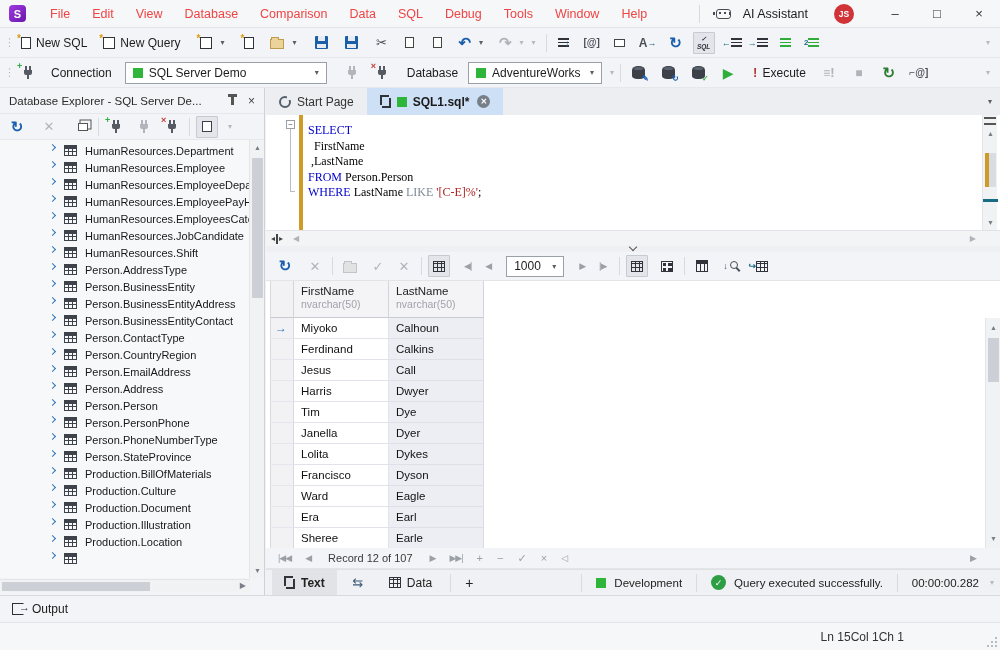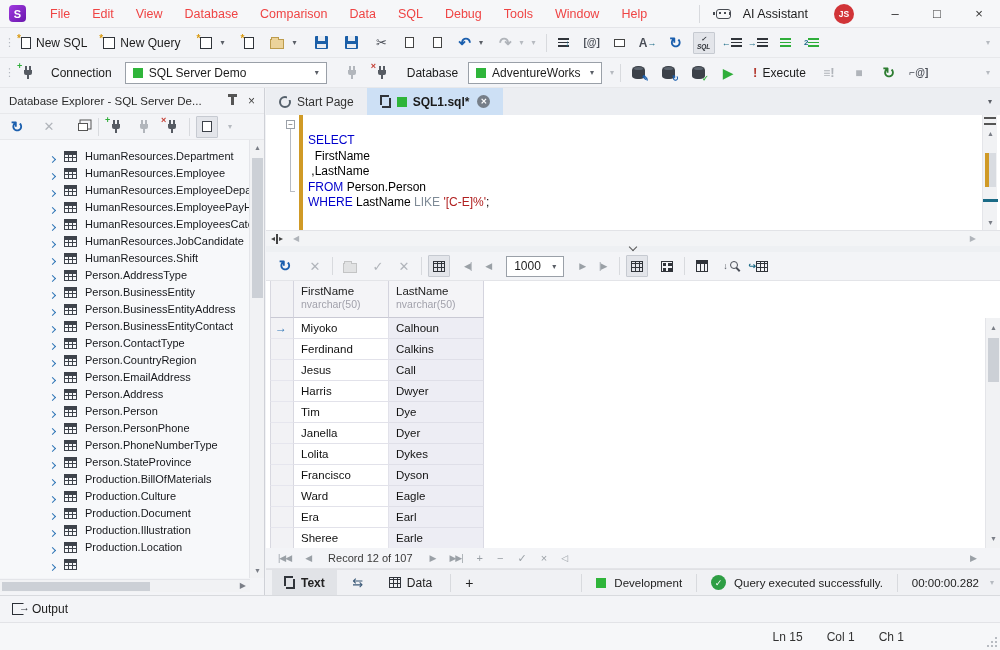--- a/index.html
+++ b/index.html
@@ -64,21 +64,21 @@
   .panel{left:0;top:88px;width:265px;height:507px;background:#f3f4f7;border-right:1px solid #cfd1d7}
   .panel-h{height:26px;display:flex;align-items:center;padding:0 9px;font-size:11.5px;color:#2a2a2a;border-bottom:1px solid #e7e8eb}
   .i-pin{width:3px;height:9px;background:#555;position:relative;margin:0 14px 0 auto}
   .i-pin:before{content:"";position:absolute;top:-2px;left:-3px;width:9px;height:3px;background:#555}
   .panel-x{color:#444;font-size:12px}
   .panel-tb{height:26px;display:flex;align-items:center;border-bottom:1px solid #e7e8eb;padding-left:6px}
   .i-casc{width:10px;height:8px;border:1px solid #555;background:#fff;box-shadow:2.5px -2.5px 0 0 #f3f4f7,2.5px -2.5px 0 1px #555;margin-left:3px}
   .i-dup{width:10px;height:11px;border:1px solid #3c4149;background:#fff;position:relative}
   .i-dup:before{content:"";position:absolute;left:2px;top:-4px;width:10px;height:11px;border:1px solid #3c4149;background:#e9ebef;z-index:-1}
   .tree{position:absolute;top:52px;left:0;width:250px;height:438px;overflow:hidden;background:#f7f8fa;padding-top:5px}
-  .titem{height:17px;display:flex;align-items:flex-end;padding-left:50px;font-size:11px;color:#16181c;white-space:nowrap}
+  .titem{height:17px;display:flex;align-items:flex-start;padding-left:50px;font-size:11px;color:#16181c;white-space:nowrap}
   .chev{width:5px;height:5px;border-right:1.6px solid #2e75b6;border-top:1.6px solid #2e75b6;transform:rotate(45deg);margin-right:9px;flex:none}
   .i-tbl{width:13px;height:11px;border:1px solid #3e434b;flex:none;margin-right:8px;background:
     linear-gradient(#3e434b 0 3px,transparent 3px),
     repeating-linear-gradient(90deg,transparent 0 3px,#3e434b 3px 4px),
     repeating-linear-gradient(0deg,transparent 0 3px,#3e434b 3px 4px)}
   .vscroll{position:absolute;right:0;top:52px;width:15px;height:438px;background:#f1f2f4;border-left:1px solid #e4e5e9}
   .varr{position:absolute;left:0;width:15px;text-align:center;font-size:7px;color:#7a7e86}
   .vthumb{position:absolute;left:2px;width:11px;background:#ccd0d6}
   .hscroll{position:absolute;left:0;top:491px;width:250px;height:13px;background:#f1f2f4;border-top:1px solid #e4e5e9}
   .hthumb{position:absolute;left:2px;top:2px;width:148px;height:9px;background:#ccd0d6}
@@ -95,21 +95,21 @@
   .i-sqldoc:before{content:"";position:absolute;left:0;top:0;width:7px;height:8px;border:2px solid #30343a;border-right:none;border-bottom:none}
   .i-sqldoc:after{content:"";position:absolute;right:0;bottom:0;width:7px;height:8px;border:2px solid #30343a;border-left:none;border-top:none}
   .tclose{width:13px;height:13px;border-radius:50%;background:#767e88;color:#fff;font-size:8px;line-height:13px;text-align:center;margin-left:2px}
   .tabbar-caret{margin-left:auto;align-self:center;margin-right:8px}
 
   .editor{position:absolute;top:27px;left:0;width:734px;height:115px;background:#fff}
   .foldbox{position:absolute;left:20px;top:5px;width:9px;height:9px;border:1px solid #9aa0a8;background:#fff;font-size:8px;line-height:7px;text-align:center;color:#555}
   .foldline{position:absolute;left:24px;top:14px;width:1px;height:62px;background:#b8bcc4}
   .foldtick{position:absolute;left:24px;top:76px;width:5px;height:1px;background:#b8bcc4}
   .changebar{position:absolute;left:33px;top:0;width:4px;height:115px;background:#d09a26}
-  .code{position:absolute;left:42px;top:18px;font-family:Liberation Sans, sans-serif;font-size:12px;line-height:15.5px;white-space:pre}
+  .code{position:absolute;left:42px;top:8px;font-family:Liberation Serif, serif;font-size:12px;line-height:15.5px;white-space:pre}
   .kw{color:#0000cc}.id{color:#000}.gr{color:#7e8a96}.str{color:#b02020}
   .evs{position:absolute;right:3px;top:0;width:15px;height:115px;background:#f1f2f4;border-left:1px solid #e4e5e9}
   .esplit{position:absolute;left:1px;top:2px;width:12px;height:8px;border-top:2px solid #555;border-bottom:2px solid #555}
   .ethumb{position:absolute;left:2px;top:38px;width:11px;height:34px;background:#d9dce1;border-left:4px solid #d09a26}
   .eteal{position:absolute;left:0;top:84px;width:15px;height:3px;background:#1a6b86}
   .ehs{position:absolute;top:142px;left:0;width:734px;height:16px;background:#f3f4f6;border-top:1px solid #e2e3e7;display:flex;align-items:center}
   .splith{display:flex;align-items:center;gap:1px;margin-left:5px;font-size:8px;color:#444}
   .splith b{width:2px;height:10px;background:#444}
   .splitter{position:absolute;top:158px;left:0;width:734px;height:6px;background:#eef0f3;display:flex;justify-content:center}
   .dchev{width:6px;height:6px;border-right:1.5px solid #555;border-bottom:1.5px solid #555;transform:rotate(45deg);margin-top:-2px}
@@ -153,21 +153,21 @@
   .dtabs{position:absolute;top:481px;left:0;width:734px;height:26px;background:#f0f1f4;border-top:1px solid #e0e1e5;display:flex;align-items:center}
   .dtab{display:flex;align-items:center;gap:6px;height:26px;padding:0 12px;font-size:12px;color:#222}
   .dtab.active{background:#e1e3e7;font-weight:bold}
   .i-okc{width:15px;height:15px;border-radius:50%;background:#2e9e44;color:#fff;font-size:9px;display:flex;align-items:center;justify-content:center;flex:none}
 
   
   .obar{left:0;top:595px;width:1000px;height:27px;background:#f3f4f7;border-top:1px solid #d8dade;display:flex;align-items:center;padding-left:12px;gap:8px}
   .i-out{position:relative;width:12px;height:12px;border:1.6px solid #2b2f36;border-right-color:transparent}
   .i-out:after{content:"→";position:absolute;right:-7px;top:-3px;font-size:11px;font-weight:bold;color:#2b2f36}
   .sbar{left:0;top:622px;width:1000px;height:28px;background:#f6f7f9;border-top:1px solid #e2e3e7;display:flex;align-items:center;font-size:12px;color:#333}
-  .sbar .pos{margin-left:auto;display:flex;gap:24px;padding-right:96px}
+  .sbar .pos{margin-left:auto;display:flex;padding-right:96px}
   .grip2{position:absolute;right:3px;bottom:3px;width:2px;height:2px;background:#b8bcc2;box-shadow:-4px 0 #b8bcc2,-8px 0 #b8bcc2,0 -4px #b8bcc2,-4px -4px #b8bcc2,0 -8px #b8bcc2}
 </style>
 </head>
 <body>
 
 <div class="abs menubar">
   <div class="logo">S</div>
   <div class="flex">
       <span class="menu-item">File</span>
       <span class="menu-item">Edit</span>

